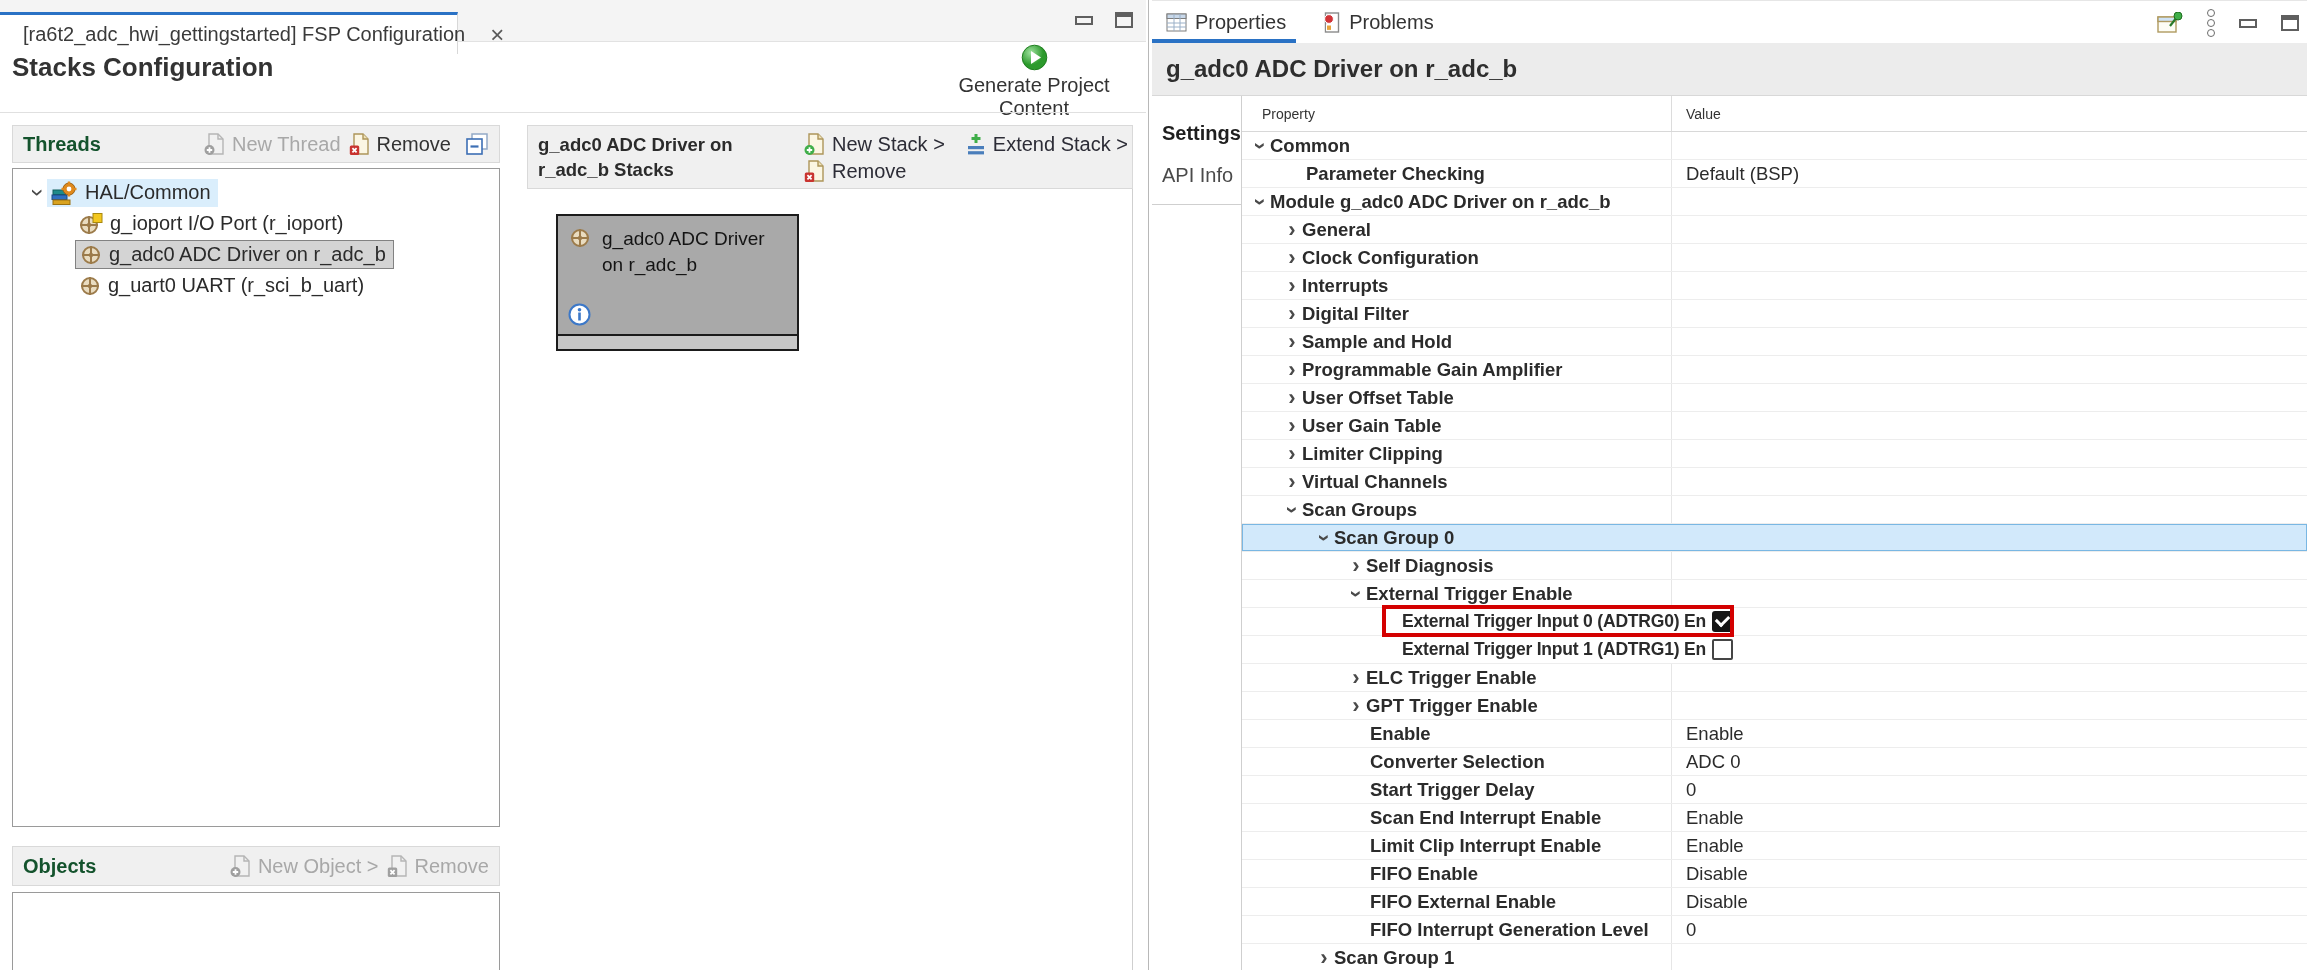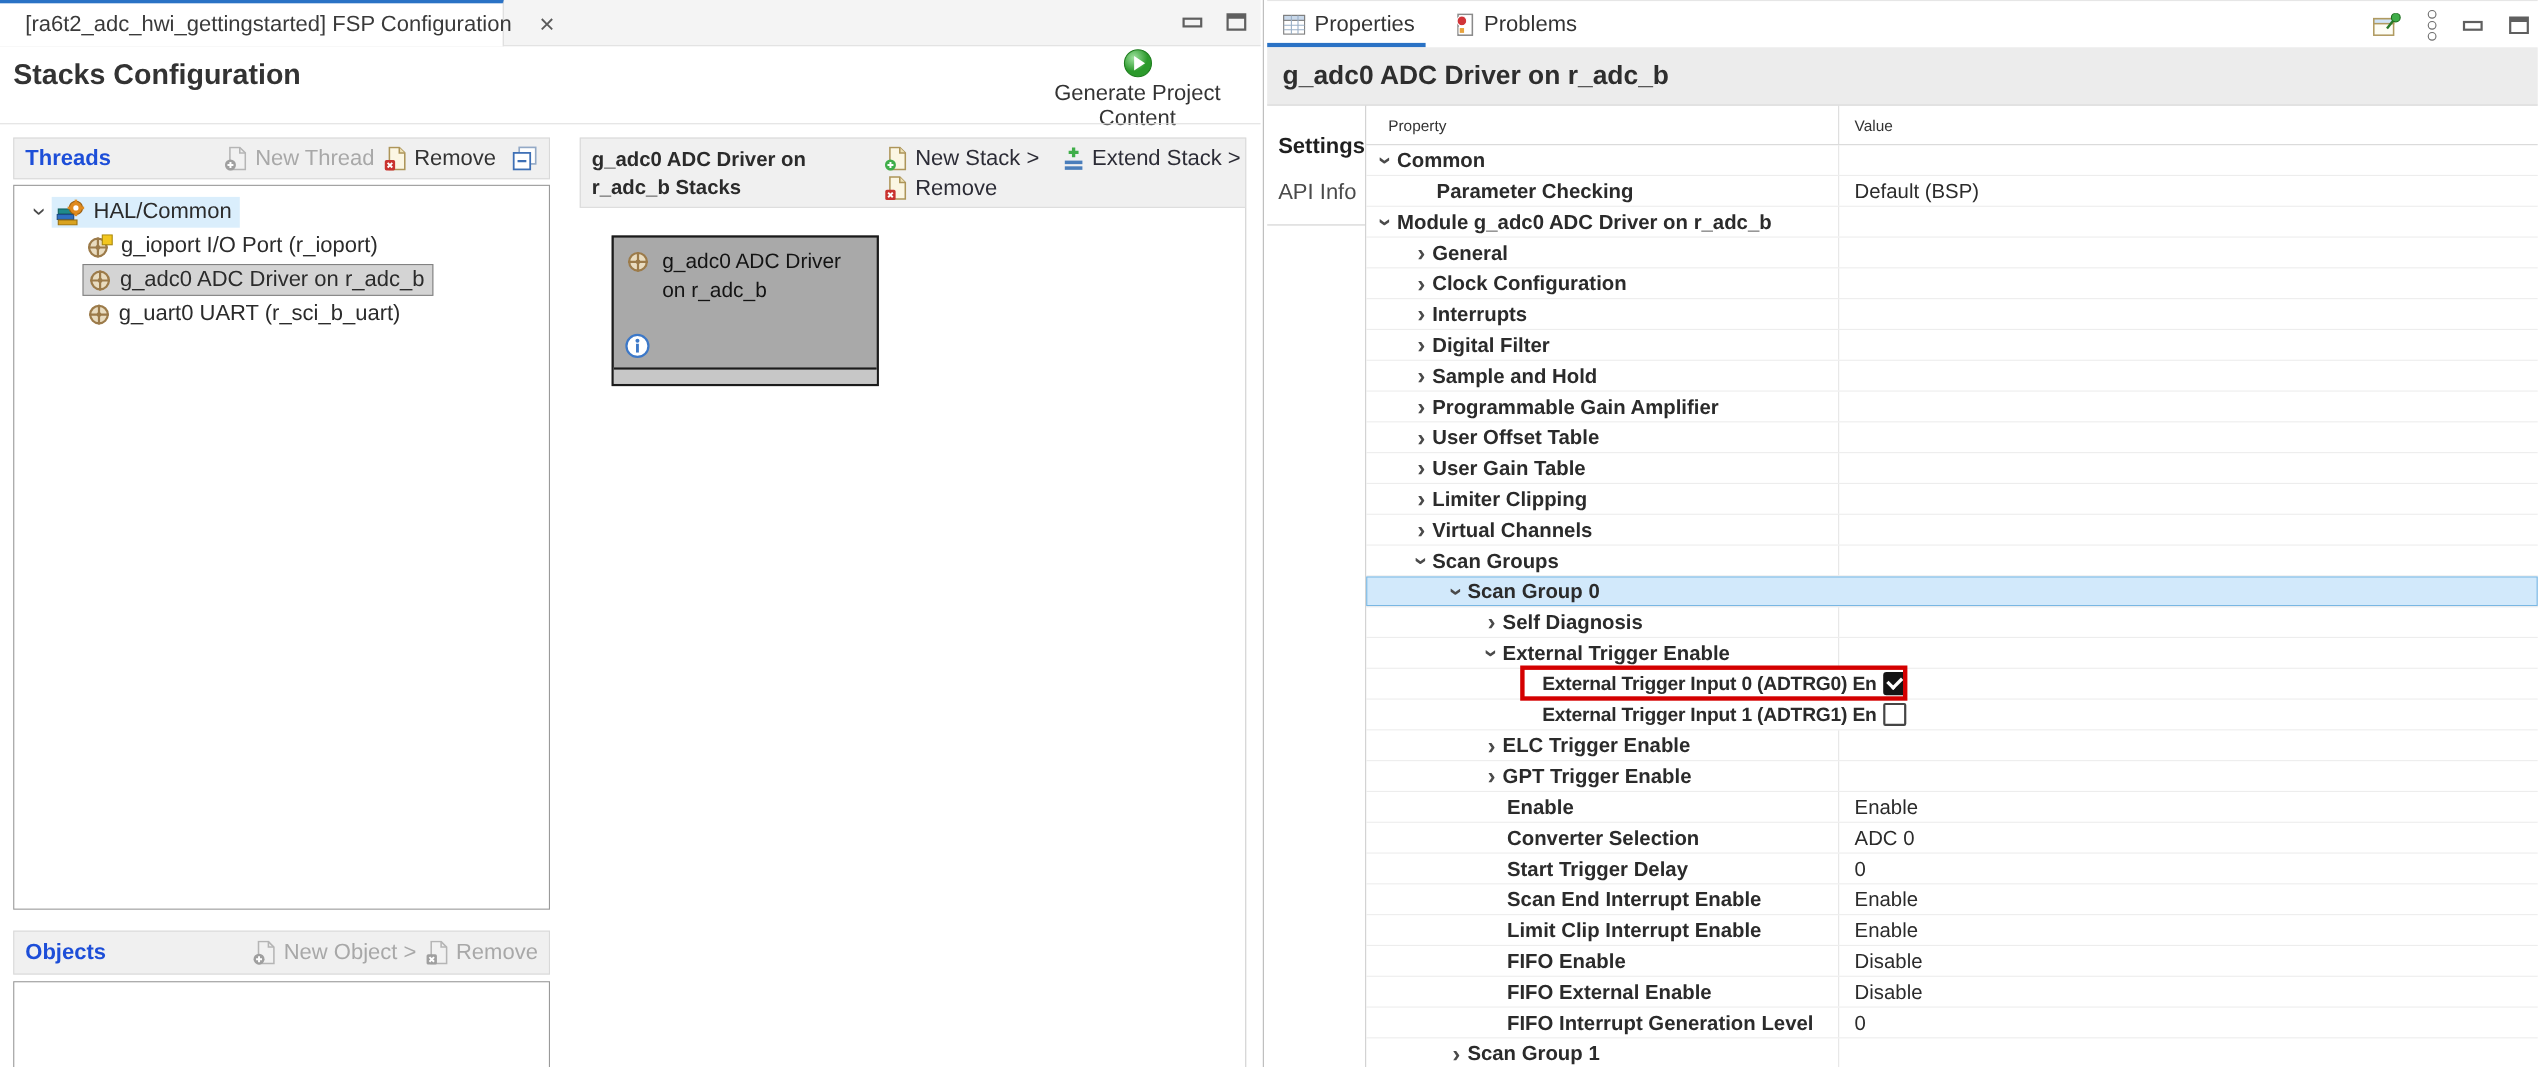--- a/index.html
+++ b/index.html
@@ -2,31 +2,31 @@
 <html><head>
 <meta charset="utf-8">
 <style>
   * { box-sizing: border-box; margin: 0; padding: 0; }
   html,body { width:2307px; height:970px; overflow:hidden; background:#fff;
     font-family:"Liberation Sans", sans-serif; color:#2e2e2e; }
 
   
   #left-pane { position:absolute; left:0; top:0; width:1146px; height:970px; background:#fff; }
   #tabbar { position:absolute; left:0; top:0; width:1146px; height:42px; background:#f4f4f4; border-bottom:1px solid #e2e2e2; }
-  #editor-tab { position:absolute; left:0; top:0; height:42px; width:458px; background:#fff;
+  #editor-tab { position:absolute; left:0; top:12px; height:42px; width:458px; background:#fff;
     border-top:3px solid #2a72c5; border-right:1px solid #d8d8d8; display:flex; align-items:center; padding:0 14px; gap:9px; }
   #editor-tab .ttl { font-size:20px; color:#3a3a3a; white-space:nowrap; }
   .closex { font-size:24px; color:#5a5a5a; margin-left:16px; line-height:1; }
   #page-title { position:absolute; left:12px; top:52px; font-size:26px; font-weight:bold; color:#333; }
   #generate { position:absolute; left:930px; top:44px; width:208px; text-align:center; cursor:pointer; }
   #generate .lbl { display:block; font-size:20px; color:#333; margin-top:3px; }
   #hdr-sep { position:absolute; left:0; top:112px; width:1146px; height:1px; background:#e0e0e0; }
 
   .panel-hdr { position:absolute; background:#f0f0f0; border:1px solid #d9d9d9; display:flex; align-items:center; padding:0 10px; gap:8px; }
-  .panel-hdr .phdr-title { font-weight:bold; font-size:20px; color:#1d4ed8; margin-right:auto; }
+  .panel-hdr .phdr-title { font-weight:bold; font-size:20px; color:#14532d; margin-right:auto; }
   .tbtn { display:flex; align-items:flex-end; gap:6px; font-size:20px; color:#333; cursor:pointer; white-space:nowrap; }
   .tbtn.disabled { color:#a8a8a8; cursor:default; }
 
   #threads-hdr { left:12px; top:125px; width:488px; height:38px; }
   #threads-box { position:absolute; left:12px; top:168px; width:488px; height:659px; background:#fff; border:1px solid #9a9a9a; padding-top:8px; overflow:hidden; }
   #objects-hdr { left:12px; top:846px; width:488px; height:40px; }
   #objects-box { position:absolute; left:12px; top:892px; width:488px; height:100px; background:#fff; border:1px solid #9a9a9a; }
 
   .titem { height:31px; display:flex; align-items:center; font-size:20px; color:#2b2b2b; cursor:default; }
   .tchev { display:inline-block; width:20px; text-align:center; font-size:23px; color:#4a4a4a; line-height:1; transform:rotate(90deg); }

